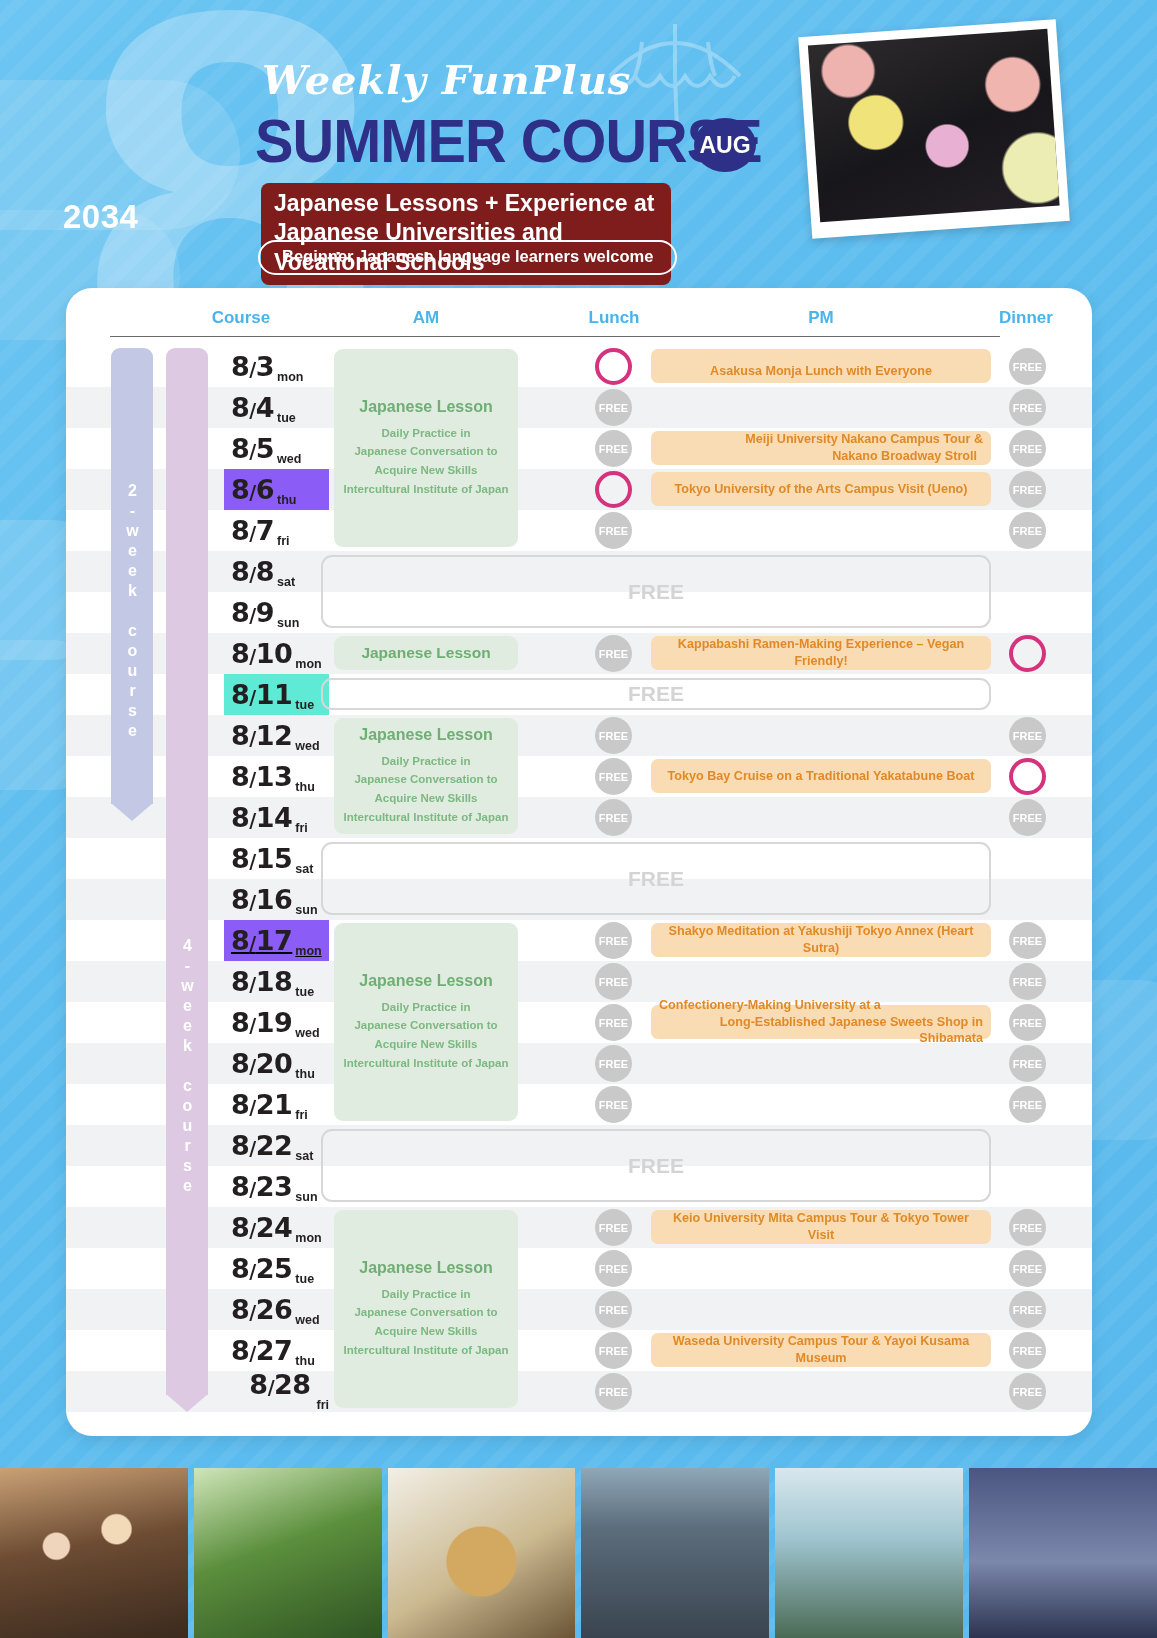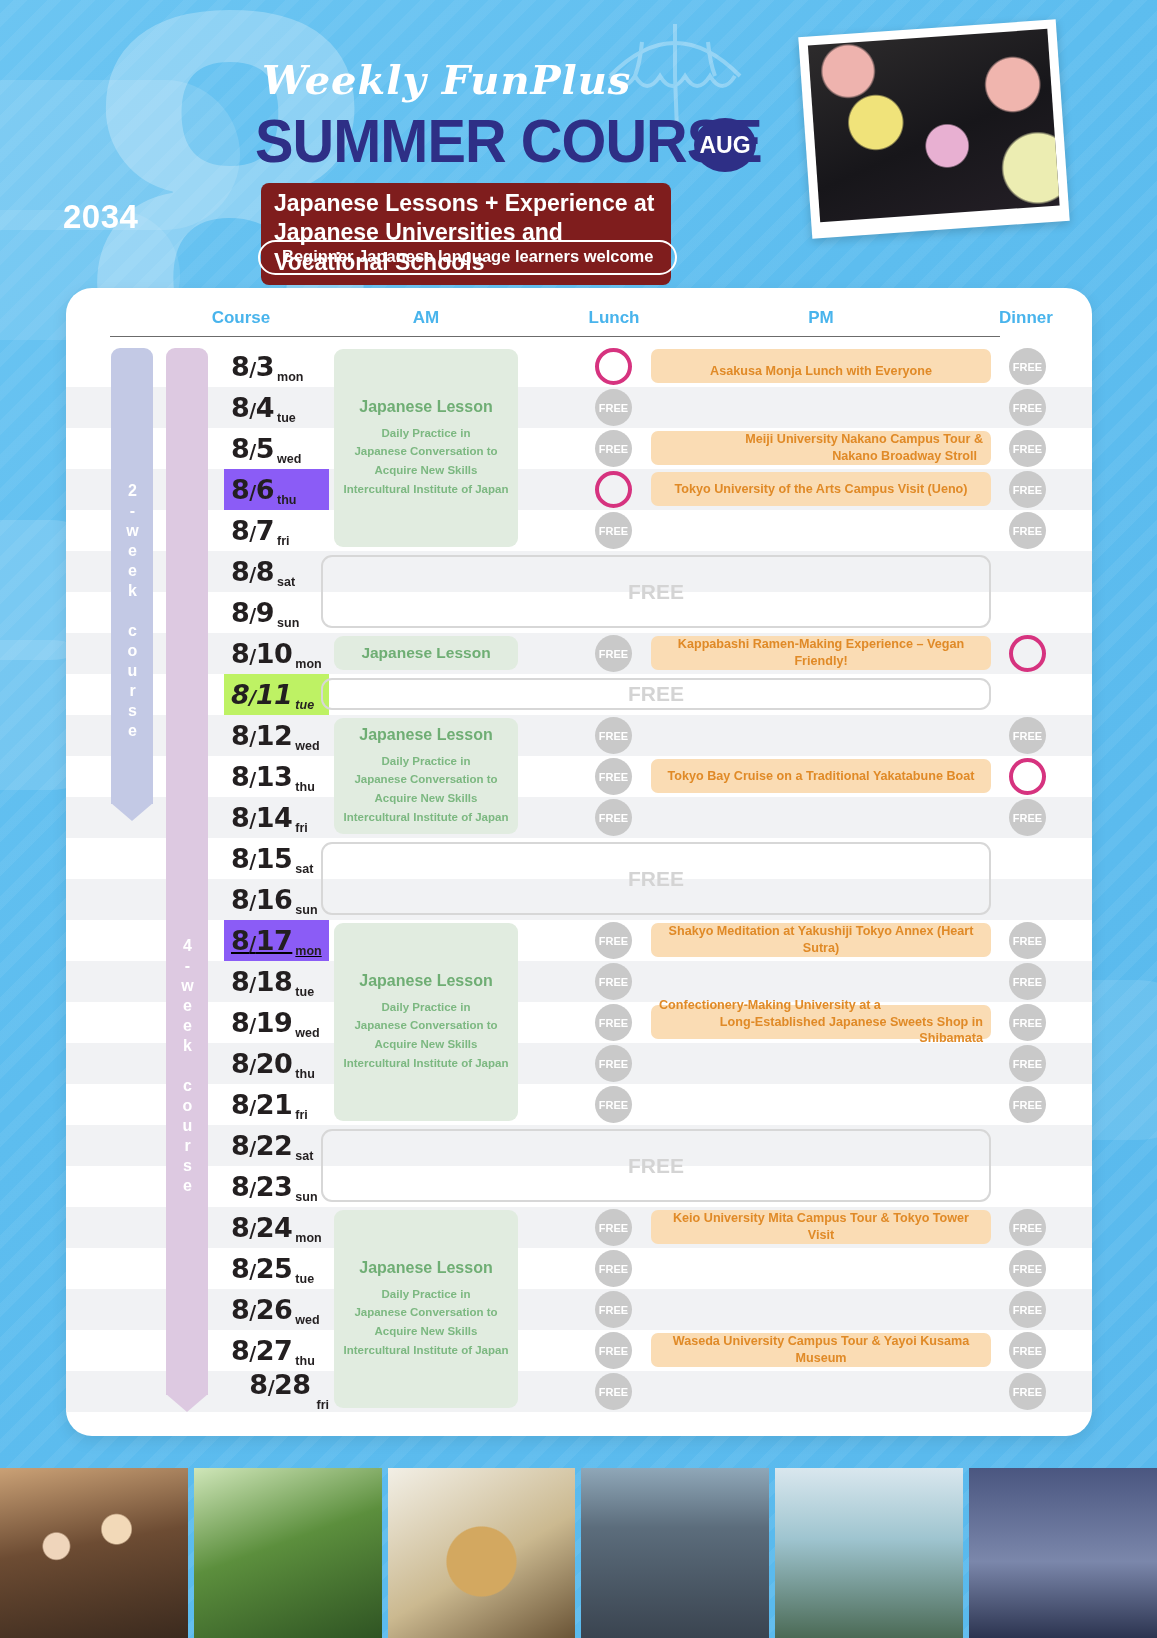--- a/index.html
+++ b/index.html
@@ -333,21 +333,21 @@
           <span class="dow">sun</span>
         </div>
       </div>
       <div class="row odd">
         <div class="datecell" style="background: rgb(241, 242, 244);">
           <span class="dnum">8<span class="slash">/</span>10</span>
           <span class="dow">mon</span>
         </div>
       </div>
       <div class="row">
-        <div class="datecell datecol-white" style="background: #bef264; font-style: italic;">
+        <div class="datecell datecol-white" style="background: #5eead4;">
           <span class="dnum">8<span class="slash">/</span>11</span>
           <span class="dow">tue</span>
         </div>
       </div>
       <div class="row odd">
         <div class="datecell" style="background: rgb(241, 242, 244);">
           <span class="dnum">8<span class="slash">/</span>12</span>
           <span class="dow">wed</span>
         </div>
       </div>

